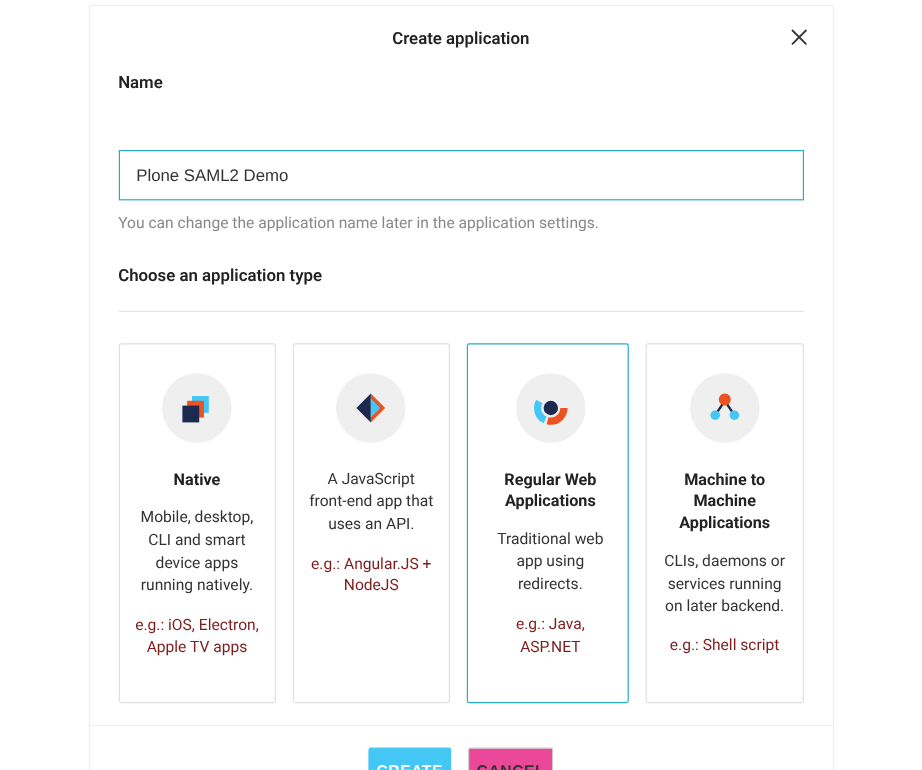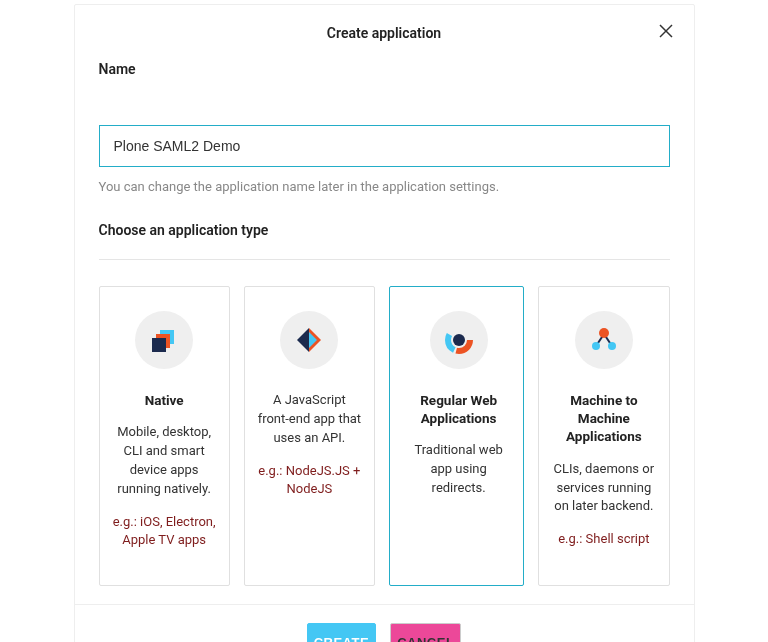--- a/index.html
+++ b/index.html
@@ -195,33 +195,34 @@
 
       <div class="type-card">
         <div class="icon-circle">
           <svg width="28" height="28" viewBox="0 0 28 28">
             <polygon points="14,2 26,14 14,26" fill="#ec5323"></polygon>
             <polygon points="14,2 2,14 14,26" fill="#1b2a4e"></polygon>
             <polygon points="14,6 22,14 14,22" fill="#44c7f4"></polygon>
           </svg>
         </div>
         <div class="card-desc">A JavaScript front-end app that uses an API.</div>
-        <div class="card-eg">e.g.: NodeJS.JS + NodeJS</div>
+        <div class="card-eg">e.g.: Angular.JS + NodeJS</div>
       </div>
 
       <div class="type-card selected">
         <div class="icon-circle">
           <svg width="30" height="30" viewBox="0 0 30 30">
             <circle cx="15" cy="15" r="11" fill="none" stroke="#ec5323" stroke-width="6" stroke-dasharray="20 50"></circle>
             <circle cx="15" cy="15" r="11" fill="none" stroke="#44c7f4" stroke-width="6" stroke-dasharray="18 52" stroke-dashoffset="-22"></circle>
             <circle cx="15" cy="15" r="6" fill="#1b2a4e"></circle>
           </svg>
         </div>
         <div class="card-title">Regular Web Applications</div>
         <div class="card-desc">Traditional web app using redirects.</div>
+        <div class="card-eg">e.g.: Java, ASP.NET</div>
       </div>
 
       <div class="type-card">
         <div class="icon-circle">
           <svg width="30" height="30" viewBox="0 0 30 30">
             <line x1="15" y1="9" x2="7" y2="21" stroke="#1b2a4e" stroke-width="2"></line>
             <line x1="15" y1="9" x2="23" y2="21" stroke="#1b2a4e" stroke-width="2"></line>
             <circle cx="15" cy="8" r="5" fill="#ec5323"></circle>
             <circle cx="7" cy="21" r="4" fill="#44c7f4"></circle>
             <circle cx="23" cy="21" r="4" fill="#44c7f4"></circle>

